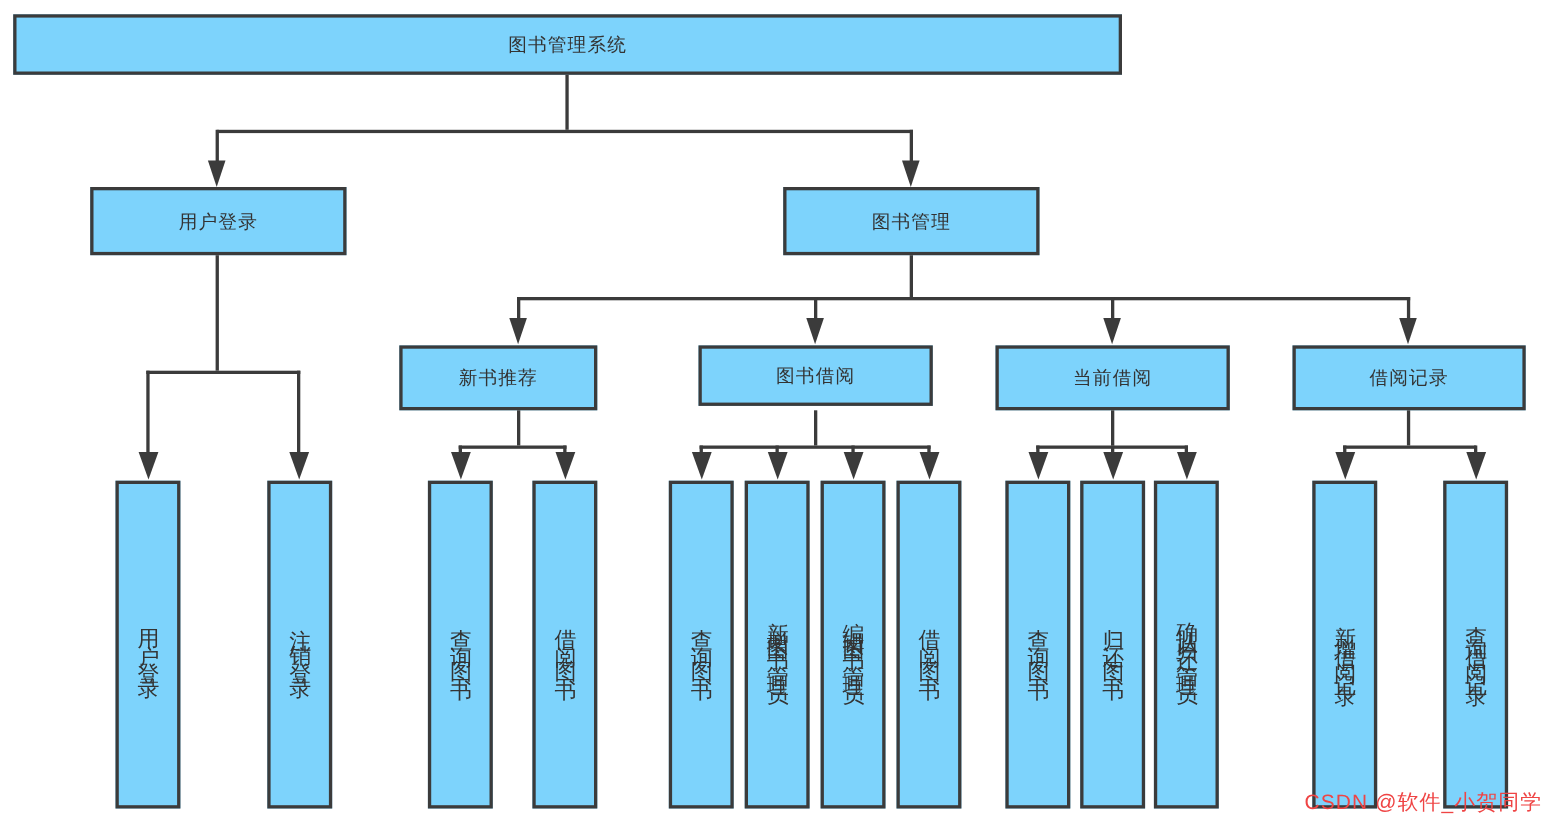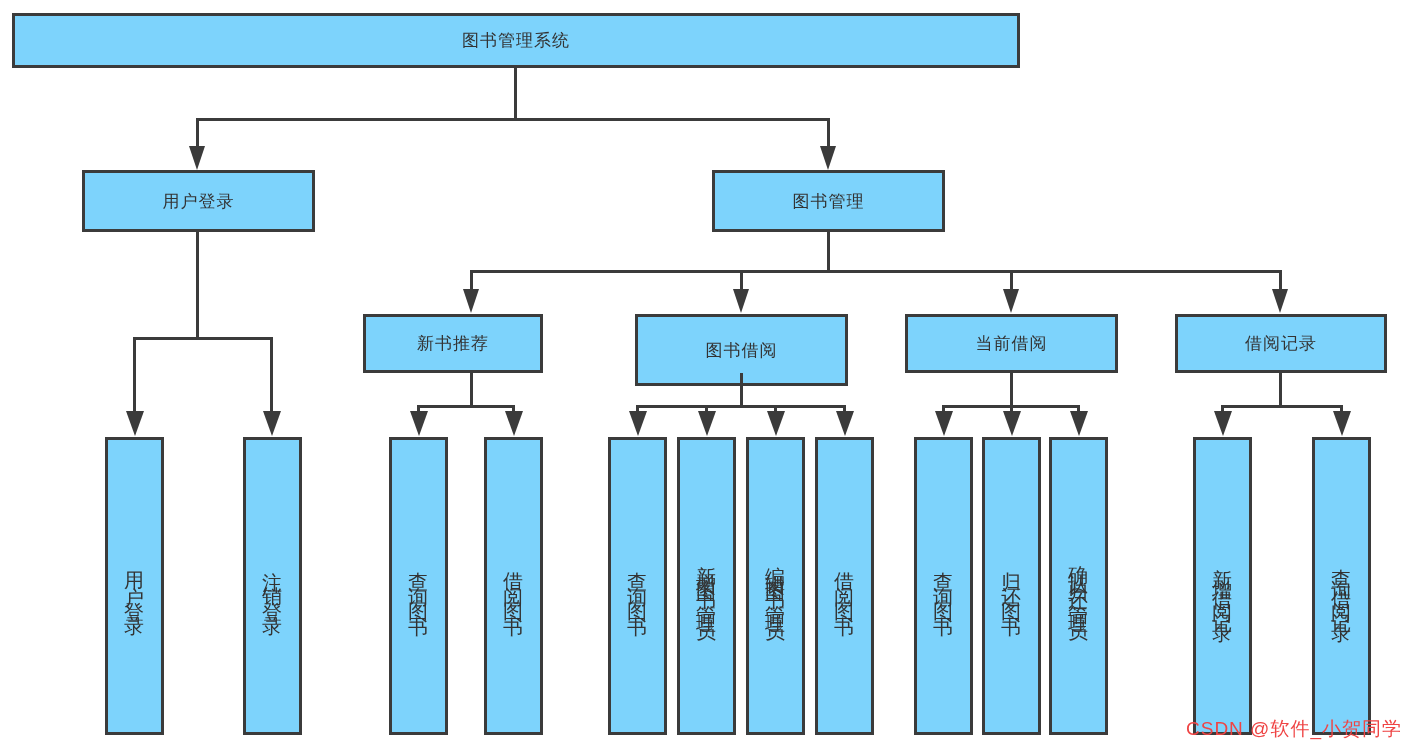--- a/index.html
+++ b/index.html
@@ -60,21 +60,21 @@
   <div class="v" style="left:740px;top:270px;height:20px;"></div>
   <div class="arr sm" style="left:733px;top:289px;"></div>
   <div class="v" style="left:1010px;top:270px;height:20px;"></div>
   <div class="arr sm" style="left:1003px;top:289px;"></div>
   <div class="v" style="left:1279px;top:270px;height:20px;"></div>
   <div class="arr sm" style="left:1272px;top:289px;"></div>
 
   <div class="box" style="left:363px;top:314px;width:180px;height:59px;">
     <span class="lbl">新书推荐</span>
   </div>
-  <div class="box" style="left:635px;top:314px;width:213px;height:72px;">
+  <div class="box" style="left:635px;top:314px;width:213px;height:55px;">
     <span class="lbl">图书借阅</span>
   </div>
   <div class="box" style="left:905px;top:314px;width:213px;height:59px;">
     <span class="lbl">当前借阅</span>
   </div>
   <div class="box" style="left:1175px;top:314px;width:212px;height:59px;">
     <span class="lbl">借阅记录</span>
   </div>
 
   <div class="v" style="left:470px;top:373px;height:32px;"></div>

